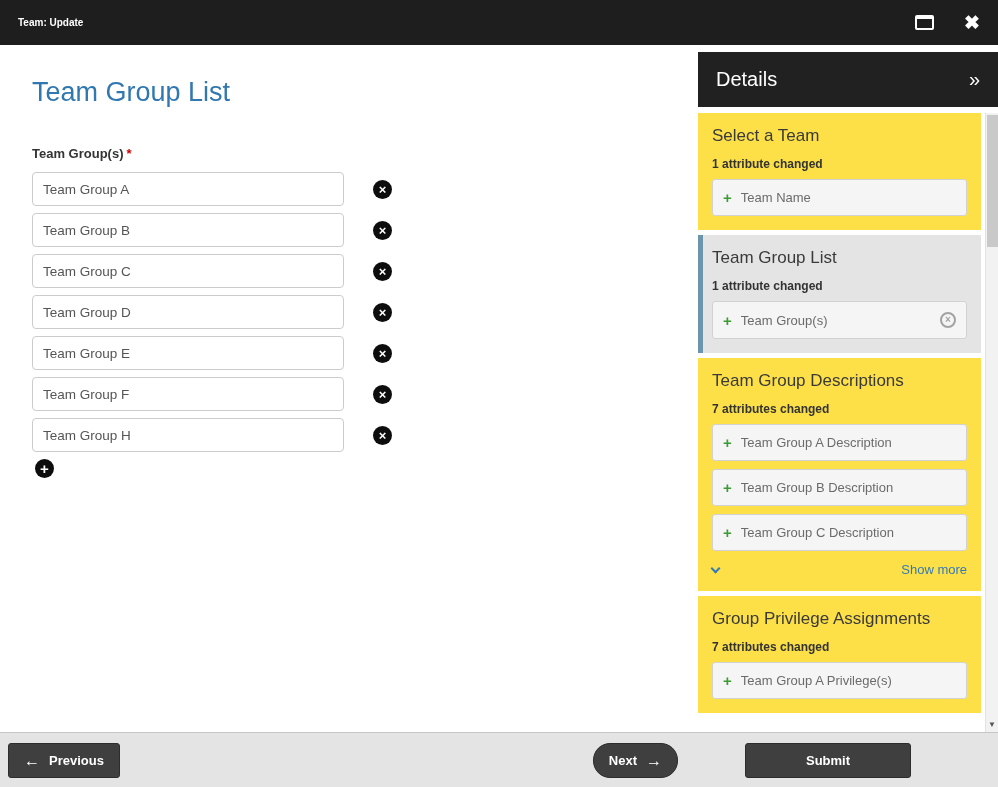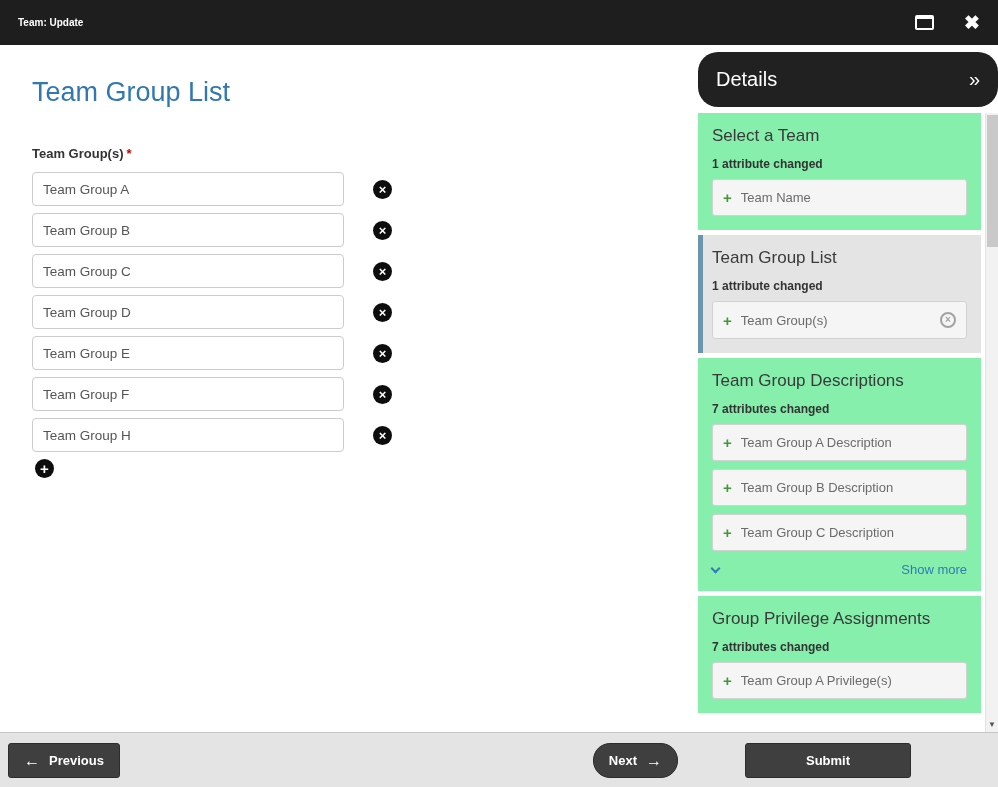--- a/index.html
+++ b/index.html
@@ -46,25 +46,25 @@
   .add-row .round-btn { margin-left:0; font-size:15px; }
 
   
   .sidebar {
     position:absolute; top:45px; right:0; width:300px; bottom:55px;
     background:#fff; display:flex; flex-direction:column;
   }
   .details-header {
     margin:7px 0 6px 0; height:55px; background:#212121; color:#fff;
     display:flex; align-items:center; justify-content:space-between;
-    padding:0 18px; font-size:20px; flex:0 0 auto;border-radius:20px;
+    padding:0 18px; font-size:20px; flex:0 0 auto;
   }
   .details-chevrons { font-size:20px; cursor:pointer; }
   .sidebar-body { flex:1 1 auto; overflow:hidden; margin-right:17px; }
-  .section { background:#86efac; padding:13px 14px 14px 14px; margin-bottom:5px; }
+  .section { background:#fde047; padding:13px 14px 14px 14px; margin-bottom:5px; }
   .section.highlighted { background:#e4e4e4; border-left:5px solid #6a95ad; padding-left:9px; }
   .section-title { font-size:17px; color:#3a3a3a; margin-bottom:11px; }
   .changed-count { font-size:12px; font-weight:bold; color:#333; margin-bottom:2px; }
   .attr-card {
     background:#f5f5f5; border:1px solid #d2d2d2; border-radius:3px;
     padding:10px 10px; margin-top:8px; display:flex; align-items:center;
     font-size:13px; color:#6b6b6b; cursor:pointer;
   }
   .plus-icon { color:#3c9b35; font-weight:bold; font-size:15px; margin-right:9px; line-height:1; }
   .deselect-icon {

